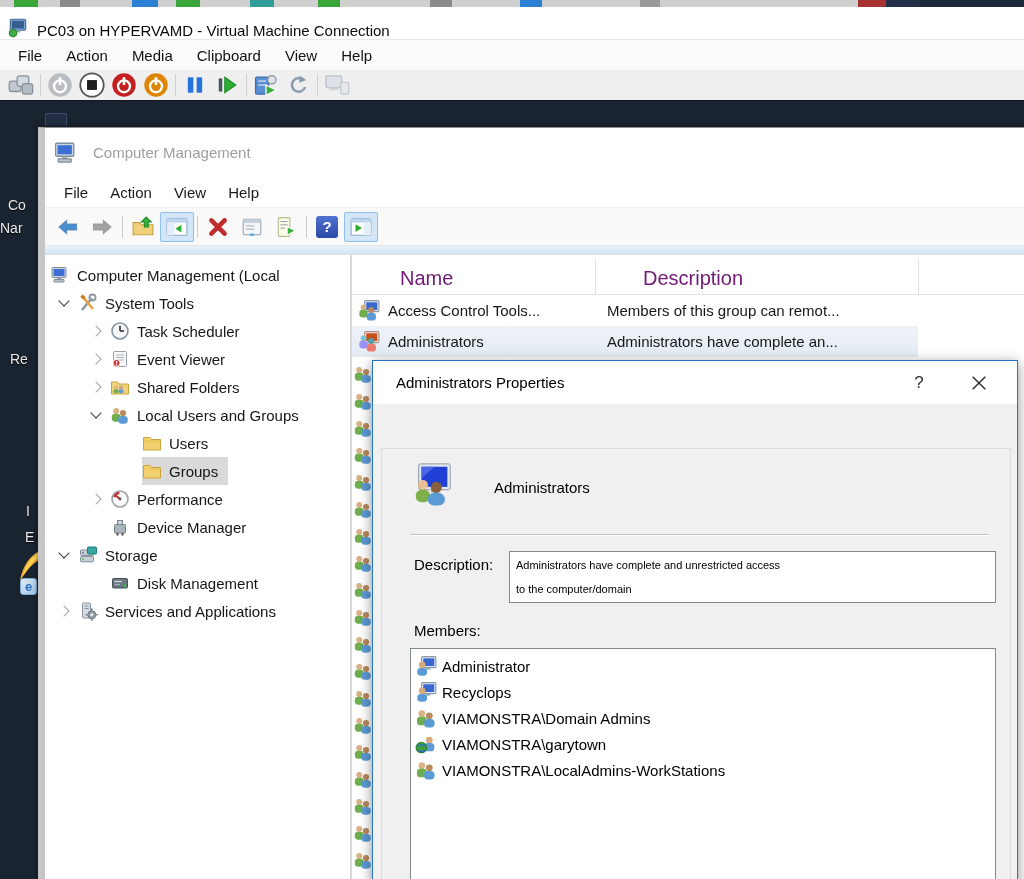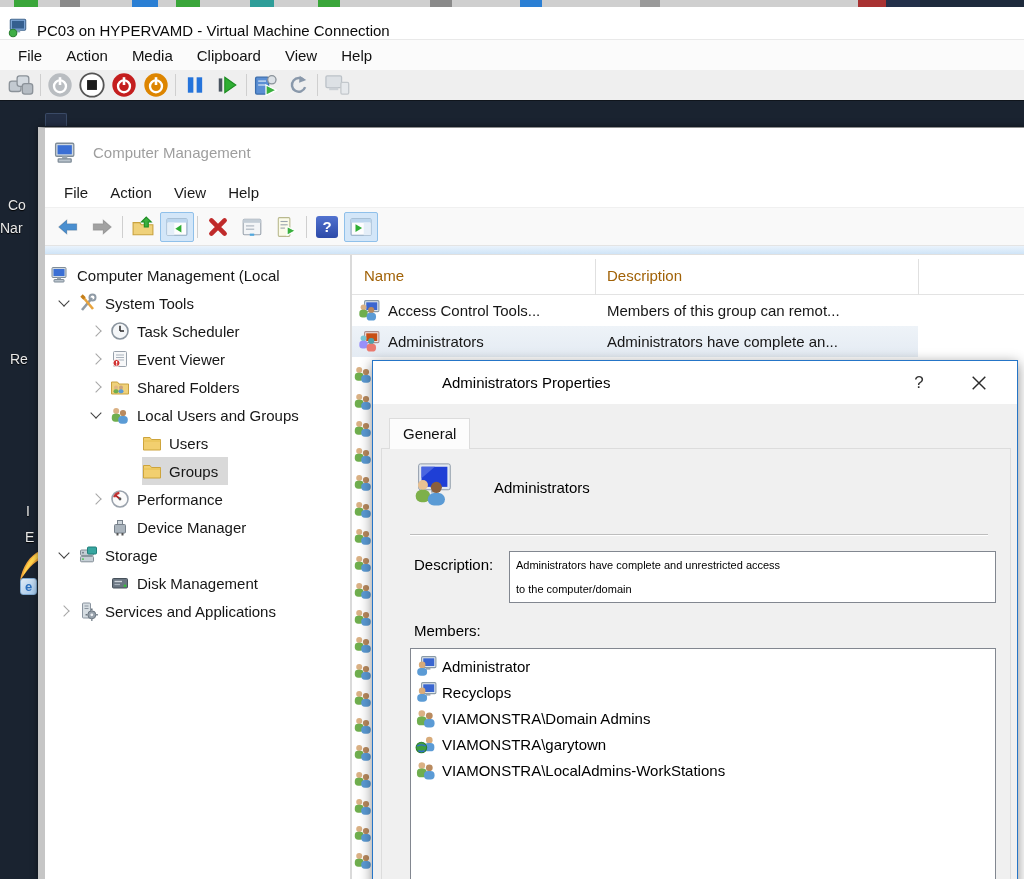--- a/index.html
+++ b/index.html
@@ -57,33 +57,33 @@
   .chev.col::before{content:"";position:absolute;left:4px;top:4px;width:7px;height:7px;
     border-right:1.7px solid #a6a6a6;border-top:1.7px solid #a6a6a6;transform:rotate(45deg);}
   .chev.exp::before{content:"";position:absolute;left:4px;top:2px;width:7px;height:7px;
     border-right:1.7px solid #3f3f3f;border-top:1.7px solid #3f3f3f;transform:rotate(135deg);}
   .trow .lab{margin-left:7px;}
   .tsel{background:#d9d9d9;display:flex;align-items:center;height:28px;padding-right:10px;}
 
   
   .list-pane{flex:1;position:relative;background:#fff;overflow:hidden;}
   .list-header{height:40px;position:relative;border-bottom:1px solid #e3e3e3;}
-  .list-header .h{position:absolute;top:12px;font-size:15px;color:#a16207;}
+  .list-header .h{position:absolute;top:12px;font-size:20px;color:#701a75;margin-left:36px;}
   .colsep{position:absolute;top:4px;width:1px;height:36px;background:#e0e0e0;}
   .lrow{height:31px;display:flex;align-items:center;position:relative;font-size:15px;color:#161616;}
   .lrow .nm{position:absolute;left:36px;} .lrow .ds{position:absolute;left:255px;}
   .lrow .ric{position:absolute;left:6px;top:4px;}
   .lrow.sel{background:linear-gradient(#eef3f8,#e4ebf3);width:566px;}
   .occ-strip{position:absolute;left:0;top:109px;width:22px;}
   .occ-strip svg{display:block;margin:0 0 7px 1px;}
 
   
   .dialog{position:absolute;left:372px;top:360px;width:646px;height:540px;
     background:#f0f0f0;border:1px solid #2575c7;box-shadow:0 3px 12px rgba(0,0,0,.45);}
-  .dlg-titlebar{height:43px;background:#fff;display:flex;align-items:center;padding-left:46px;}
+  .dlg-titlebar{height:43px;background:#fff;display:flex;align-items:center;}
   .dlg-titlebar .t{font-size:15px;color:#000;margin-left:23px;flex:1;}
   .dlg-help{width:44px;text-align:center;font-size:17px;color:#333;}
   .dlg-close{width:76px;display:flex;align-items:center;justify-content:center;height:100%;}
   .dlg-tabs{position:relative;height:31px;margin-top:13px;padding-left:16px;z-index:2;}
   .tab{display:inline-block;font-size:15px;color:#111;background:#fcfcfc;
     border:1px solid #dcdcdc;border-bottom:none;padding:6px 13px 7px 13px;position:relative;top:1px;}
   .dlg-page{position:absolute;left:8px;top:87px;width:630px;height:460px;
     border:1px solid #dcdcdc;background:#f0f0f0;}
   .grp-name{position:absolute;left:112px;top:30px;font-size:15px;color:#000;}
   .grp-icon{position:absolute;left:28px;top:12px;}
@@ -639,23 +639,20 @@
   <div class="dialog">
     <div class="dlg-titlebar">
       <span class="t">Administrators Properties</span>
       <span class="dlg-help">?</span>
       <span class="dlg-close">
         <svg class="i18">
             <use href="#sym-close-x"></use>
           </svg>
       </span>
     </div>
-    <div class="dlg-tabs">
-      <span class="tab">General</span>
-    </div>
     <div class="dlg-page">
       <svg class="i46 grp-icon">
           <use href="#sym-bigicon"></use>
         </svg>
       <span class="grp-name">Administrators</span>
       <div class="sep"></div>
       <span class="desc-label">Description:</span>
       <div class="desc-box">Administrators have complete and unrestricted access
 to the computer/domain</div>
       <span class="members-label">Members:</span>

